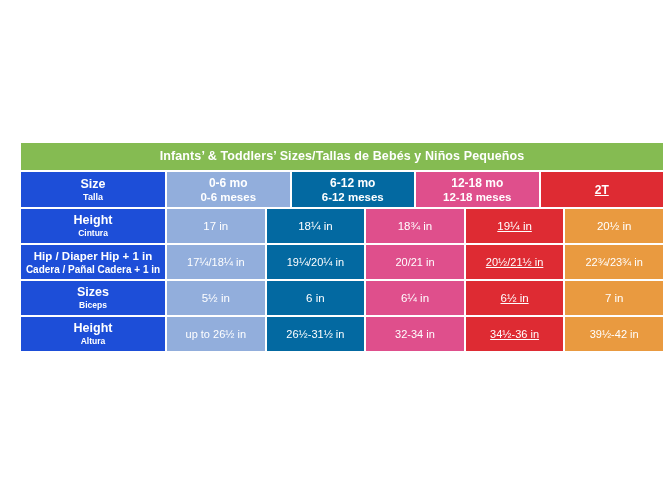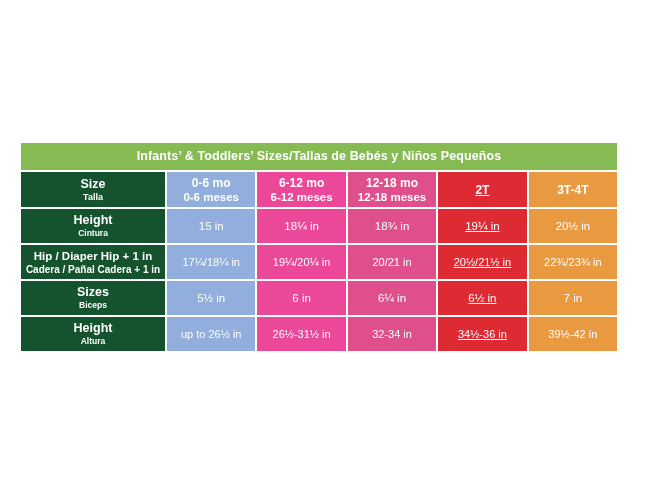--- a/index.html
+++ b/index.html
@@ -12,21 +12,21 @@
     height: 500px;
     background: #ffffff;
     font-family: "Liberation Sans", sans-serif;
     overflow: hidden;
   }
 
   .chart-wrap {
     position: absolute;
     left: 21px;
     top: 143px;
-    width: 596px;
+    width: 642px;
   }
 
   
   .title-row {
     background: #85bb52;
     color: #ffffff;
     font-size: 12.5px;
     font-weight: bold;
     text-align: center;
     height: 27px;
@@ -52,30 +52,30 @@
     align-items: center;
     justify-content: center;
     overflow: hidden;
     white-space: nowrap;
   }
 
   
   .cell.label-col {
     width: 144px;
     flex: 0 0 144px;
-    background: #14532d;
+    background: #1d4ed8;
   }
   
   .cell.data-col {
     flex: 1 1 0;
   }
 
   
   .c-blue   { background: #92aedc; }
-  .c-purple { background: #ec4899; }
+  .c-purple { background: #0369a1; }
   .c-pink   { background: #df4f8c; }
   .c-red    { background: #de2b33; text-decoration: underline; }
   .c-orange { background: #e99a40; }
 
   
   .row-header .cell { height: 35px; }
   .row-header .hdr-en {
     font-size: 12px;
     font-weight: bold;
     line-height: 14px;
@@ -140,33 +140,30 @@
       <span class="hdr-en">6-12 mo</span>
       <span class="hdr-es">6-12 meses</span>
     </div>
     <div class="cell data-col c-pink">
       <span class="hdr-en">12-18 mo</span>
       <span class="hdr-es">12-18 meses</span>
     </div>
     <div class="cell data-col c-red">
       <span class="hdr-en">2T</span>
     </div>
-    <div class="cell data-col c-orange">
-      <span class="hdr-en">3T-4T</span>
-    </div>
   </div>
 
 
   <div class="row row-body row-waist">
     <div class="cell label-col">
       <span class="lbl-en">Height</span>
       <span class="lbl-es">Cintura</span>
     </div>
     <div class="cell data-col c-blue">
-      <span class="val">15 in</span>
+      <span class="val">17 in</span>
     </div>
     <div class="cell data-col c-purple">
       <span class="val">18¼  in</span>
     </div>
     <div class="cell data-col c-pink">
       <span class="val">18¾ in</span>
     </div>
     <div class="cell data-col c-red">
       <span class="val">19¼  in</span>
     </div>

